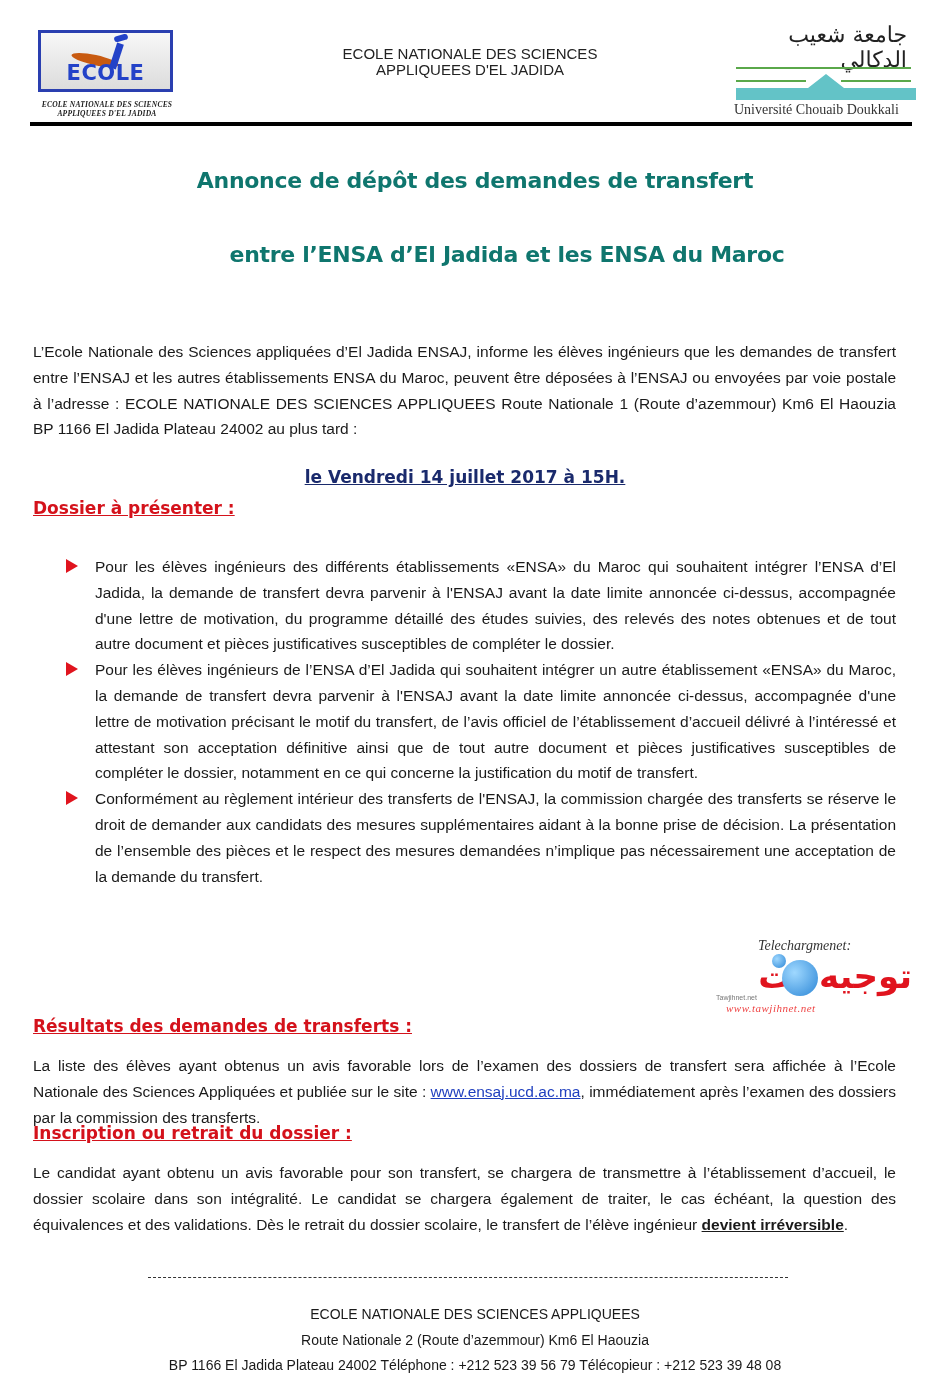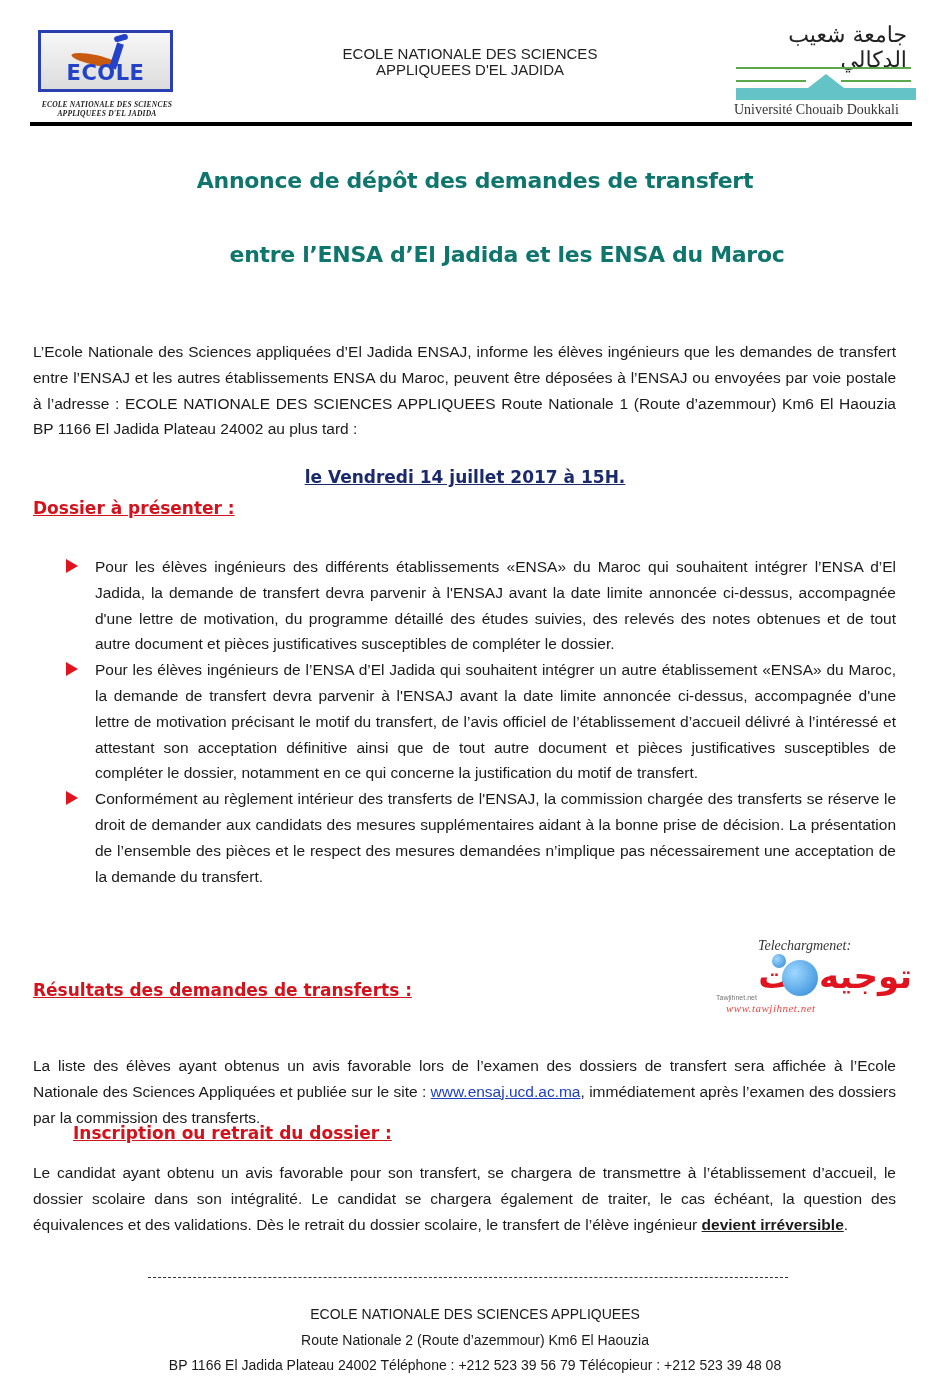--- a/index.html
+++ b/index.html
@@ -46,22 +46,22 @@
 
   
   .para { left: 33px; width: 863px; font-family: "Liberation Sans", sans-serif; font-size: 15.5px;
           line-height: 25.8px; text-align: justify; color: #1a1a1a; }
   .intro { top: 339px; }
   .deadline { left: 0; width: 930px; top: 467px; text-align: center; font-family: "DejaVu Sans", sans-serif;
           font-weight: bold; font-size: 17px; color: #1a2a6c; text-decoration: underline; }
   .heading { left: 33px; font-family: "DejaVu Sans", sans-serif; font-weight: bold; font-size: 17px;
           color: #d4121b; text-decoration: underline; }
   .h1 { top: 498px; }
-  .h2 { top: 980px; }
-  .h3 { top: 1123px; margin-left: 40px; }
+  .h2 { top: 1016px; }
+  .h3 { top: 1123px; }
 
   .bullets { left: 64px; width: 832px; top: 554px; margin: 0; padding: 0; list-style: none; }
   .bullets li { position: relative; padding-left: 31px; font-family: "Liberation Sans", sans-serif;
           font-size: 15.5px; line-height: 25.8px; text-align: justify; color: #1a1a1a; }
   .bullets li .arrow { position: absolute; left: 2px; top: 5px; width: 0; height: 0;
           border-top: 7px solid transparent; border-bottom: 7px solid transparent;
           border-left: 12px solid #e0141e; }
   .results { top: 1017px; margin-top: 36px; }
   .link { color: #1f3fbf; text-decoration: underline; }
   .retrait { top: 1160px; }

